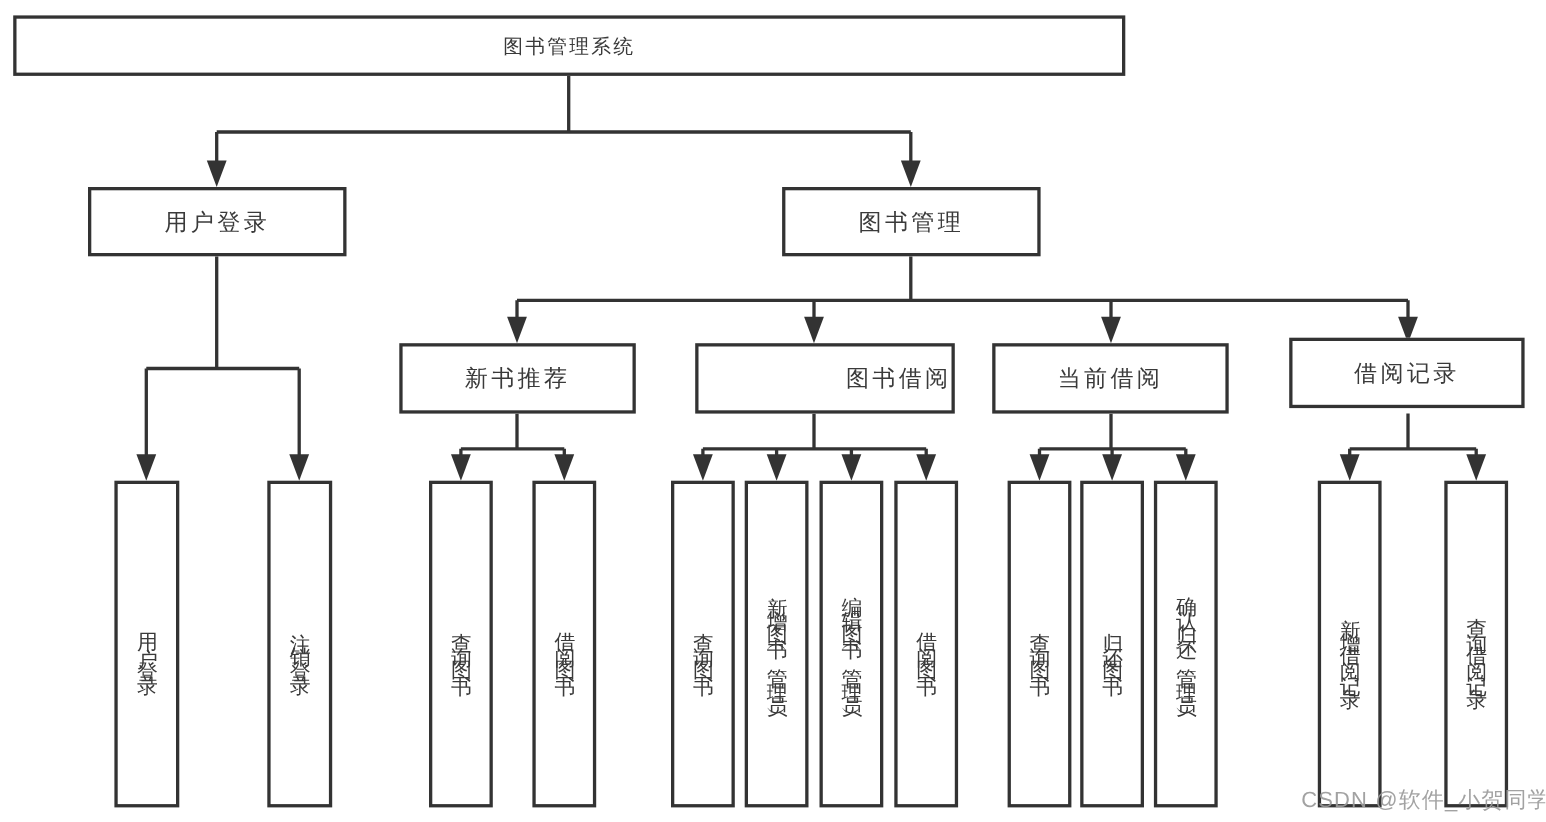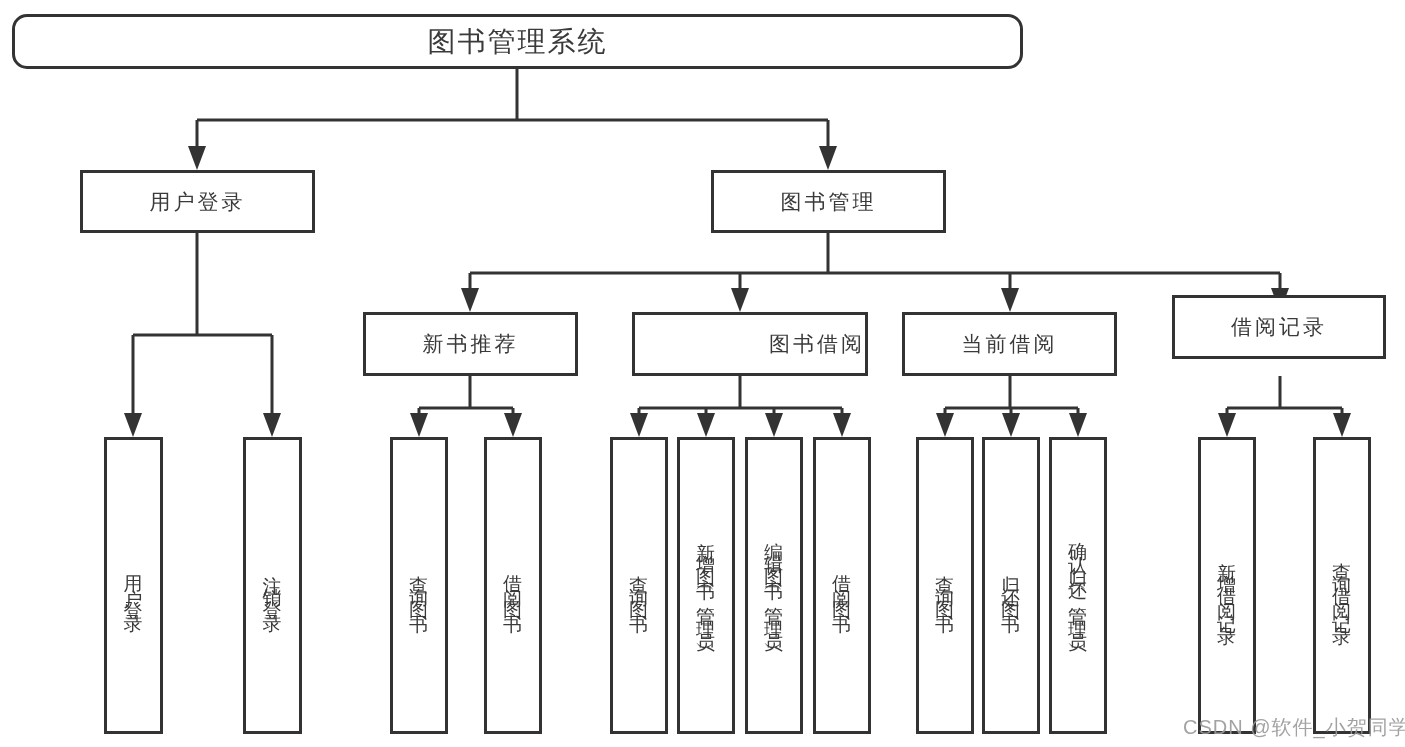--- a/index.html
+++ b/index.html
@@ -15,21 +15,21 @@
     position: absolute;
     box-sizing: border-box;
     border: 3px solid #333333;
     background: #ffffff;
     display: flex;
     align-items: center;
     justify-content: center;
     color: #3a3a3a;
   }
   .box.h { font-size: 21px; letter-spacing: 3px; }
-  .box.root { font-size: 28px; letter-spacing: 2px; border-radius: 15px; }
+  .box.root { font-size: 18px; letter-spacing: 2px; }
   .box.v span {
     writing-mode: vertical-rl;
     text-orientation: mixed;
     font-size: 19px;
     letter-spacing: 13px;
     line-height: 1;
     color: #3a3a3a;
     white-space: nowrap;
   }
   #connectors {
@@ -105,21 +105,21 @@
 
   <div class="box h" style="left:711px; top:170px; width:235px; height:63px;">
     <span>图书管理</span>
   </div>
   <div class="box h" style="left:632px; top:312px; width:236px; height:64px;justify-content:flex-end;">
     <span>图书借阅</span>
   </div>
   <div class="box h" style="left:902px; top:312px; width:215px; height:64px;">
     <span>当前借阅</span>
   </div>
-  <div class="box h" style="left:1172px; top:295px; width:214px; height:64px;">
+  <div class="box h" style="left:1172px; top:307px; width:214px; height:64px;">
     <span>借阅记录</span>
   </div>
 
   <div class="box v" style="left:104px; top:437px; width:59px; height:297px;">
     <span>用户登录</span>
   </div>
   <div class="box v" style="left:243px; top:437px; width:59px; height:297px;">
     <span>注销登录</span>
   </div>
 

